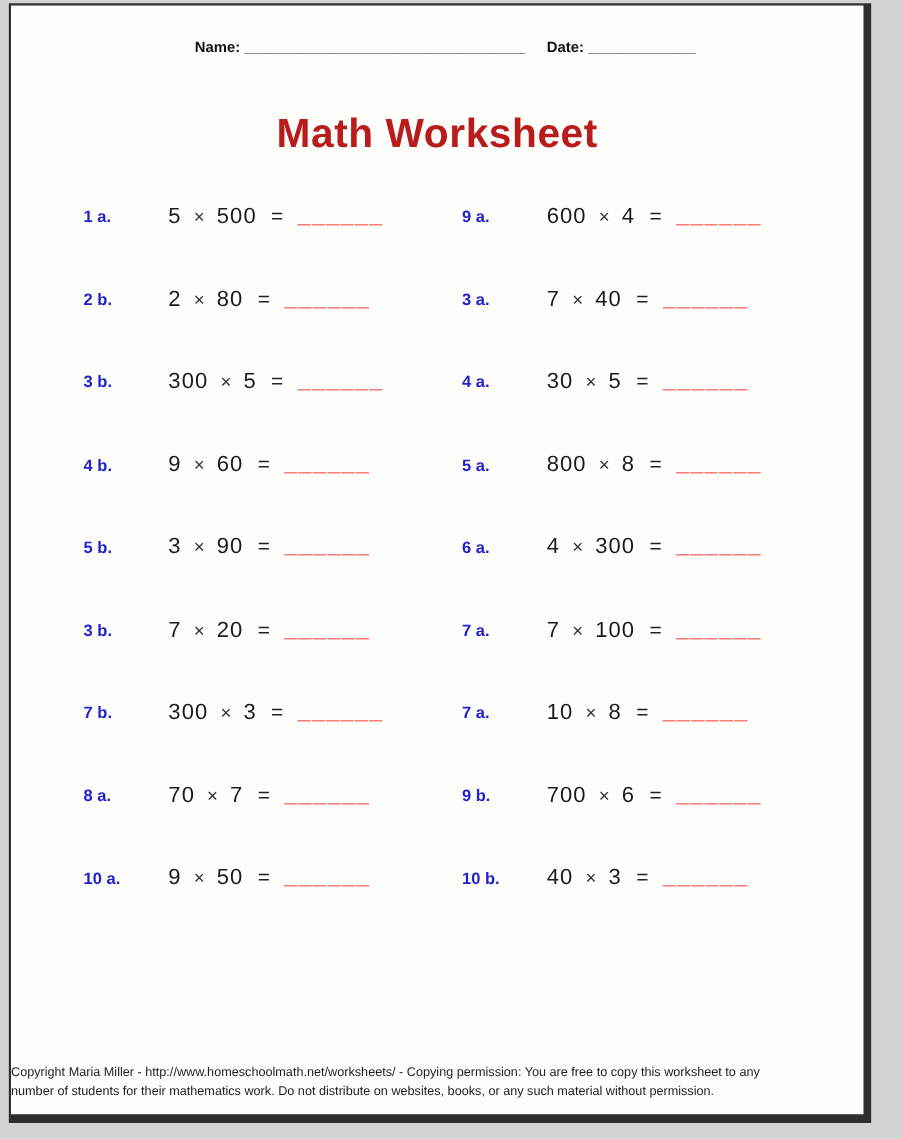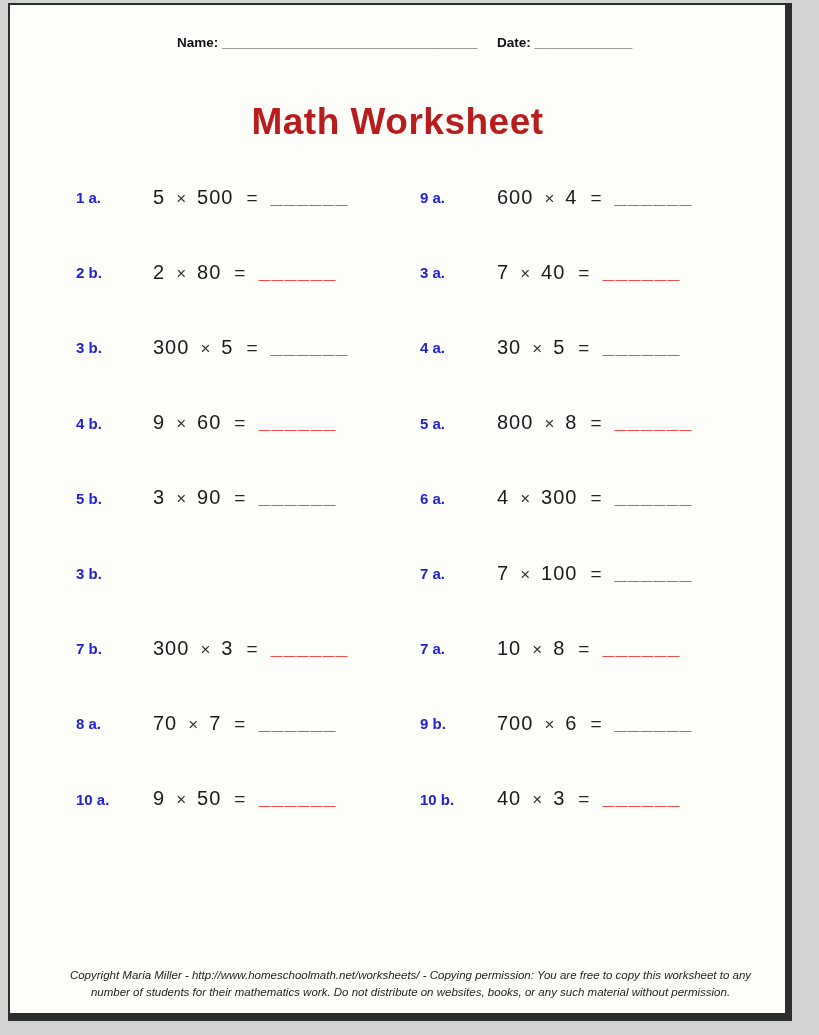--- a/index.html
+++ b/index.html
@@ -84,26 +84,23 @@
   .answer-blank {
     color: #ef4444;
     letter-spacing: 1px;
     font-family: Liberation Mono, monospace;
   }
   
   .footer {
     position: absolute;
     left: 0; bottom: 12px;
     width: 100%;
-    text-align: center;
     font-size: 11.5px;
-    font-style: italic;
     color: #1d1d1d;
     line-height: 17px;
-    padding-left: 26px;
   }
 </style>
 </head>
 <body>
 
 <div class="page">
 
   <div class="name-date-row">
     <span>Name:</span>
     <span class="blank-line">__________________________________</span>
@@ -149,20 +146,21 @@
       <div class="problem">
         <span class="plabel">5 b.</span>
         <span class="pexpr"><span class="factor">3</span><span class="op">×</span><span class="factor">90</span><span class="op eq">=</span><span class="answer-blank">______</span></span>
       </div>
       <div class="problem">
         <span class="plabel">6 a.</span>
         <span class="pexpr"><span class="factor">4</span><span class="op">×</span><span class="factor">300</span><span class="op eq">=</span><span class="answer-blank">______</span></span>
       </div>
       <div class="problem">
         <span class="plabel">3 b.</span>
+        <span class="pexpr"><span class="factor">7</span><span class="op">×</span><span class="factor">20</span><span class="op eq">=</span><span class="answer-blank">______</span></span>
       </div>
       <div class="problem">
         <span class="plabel">7 a.</span>
         <span class="pexpr"><span class="factor">7</span><span class="op">×</span><span class="factor">100</span><span class="op eq">=</span><span class="answer-blank">______</span></span>
       </div>
       <div class="problem">
         <span class="plabel">7 b.</span>
         <span class="pexpr"><span class="factor">300</span><span class="op">×</span><span class="factor">3</span><span class="op eq">=</span><span class="answer-blank">______</span></span>
       </div>
       <div class="problem">

